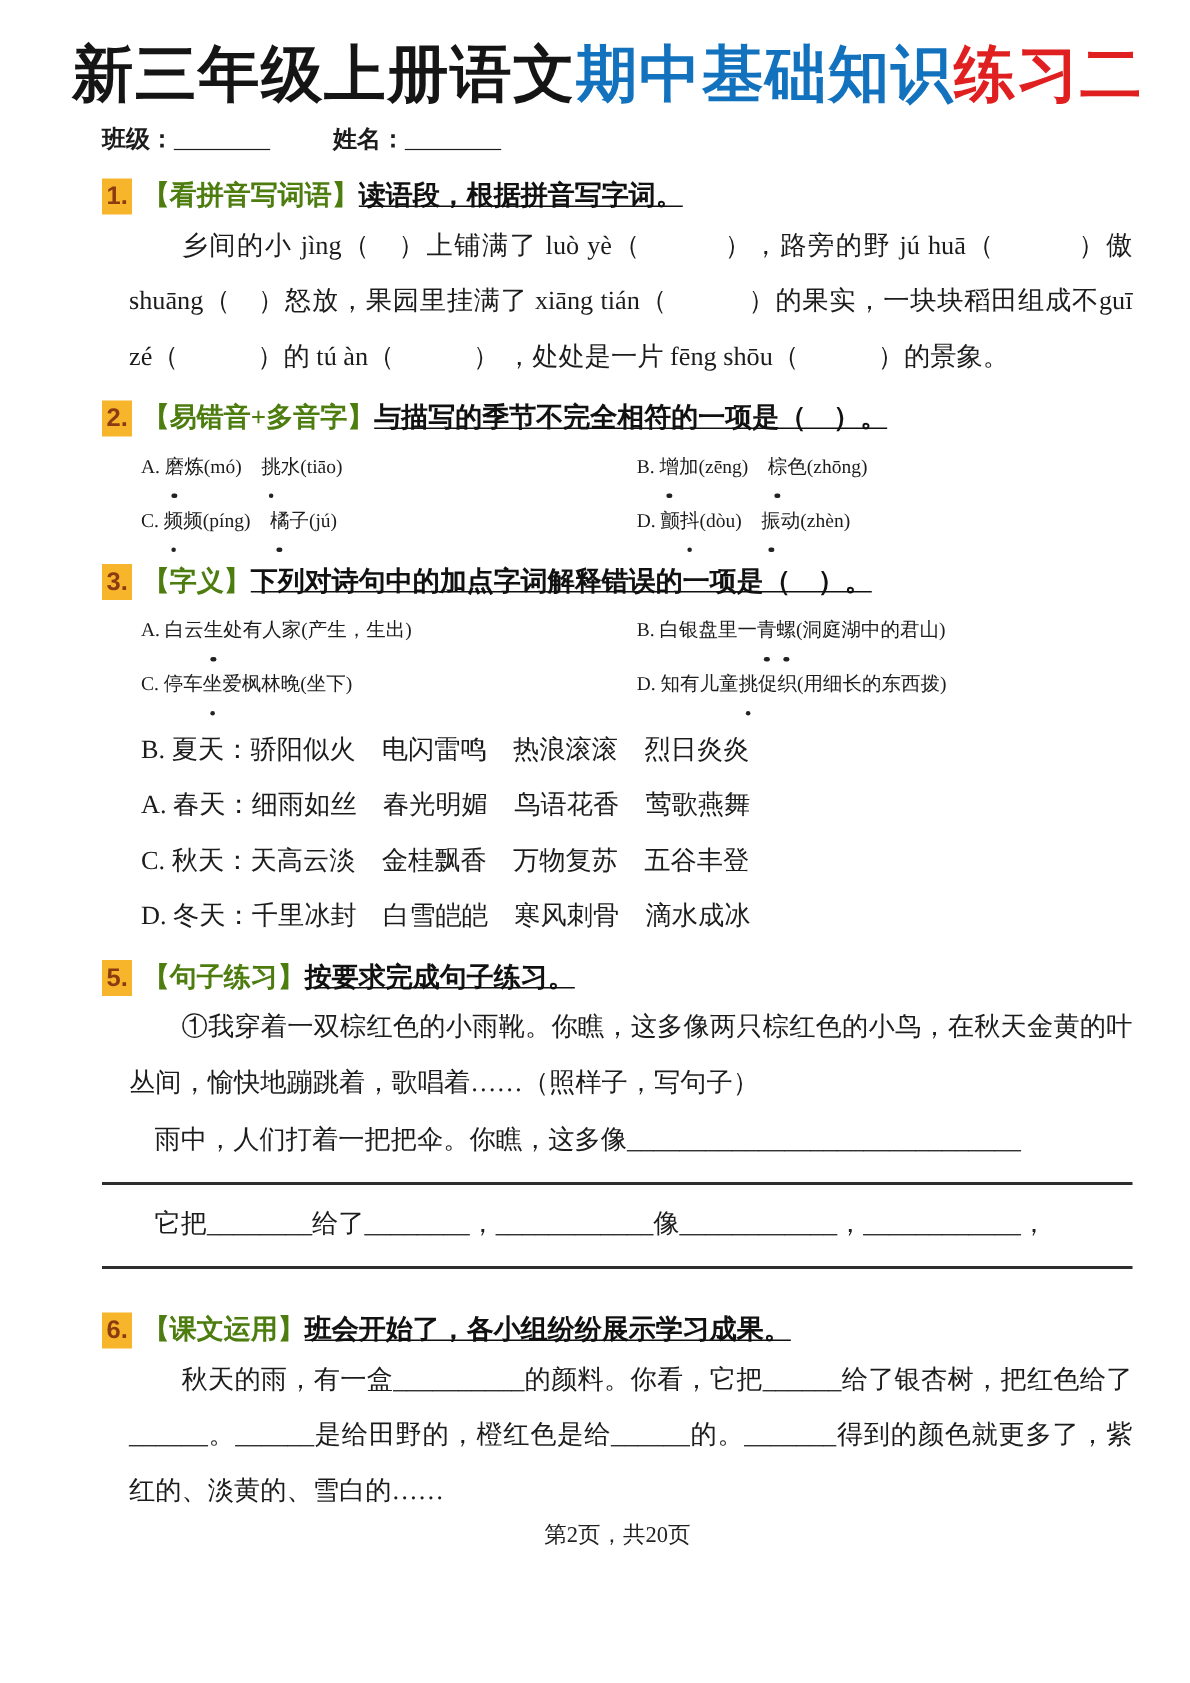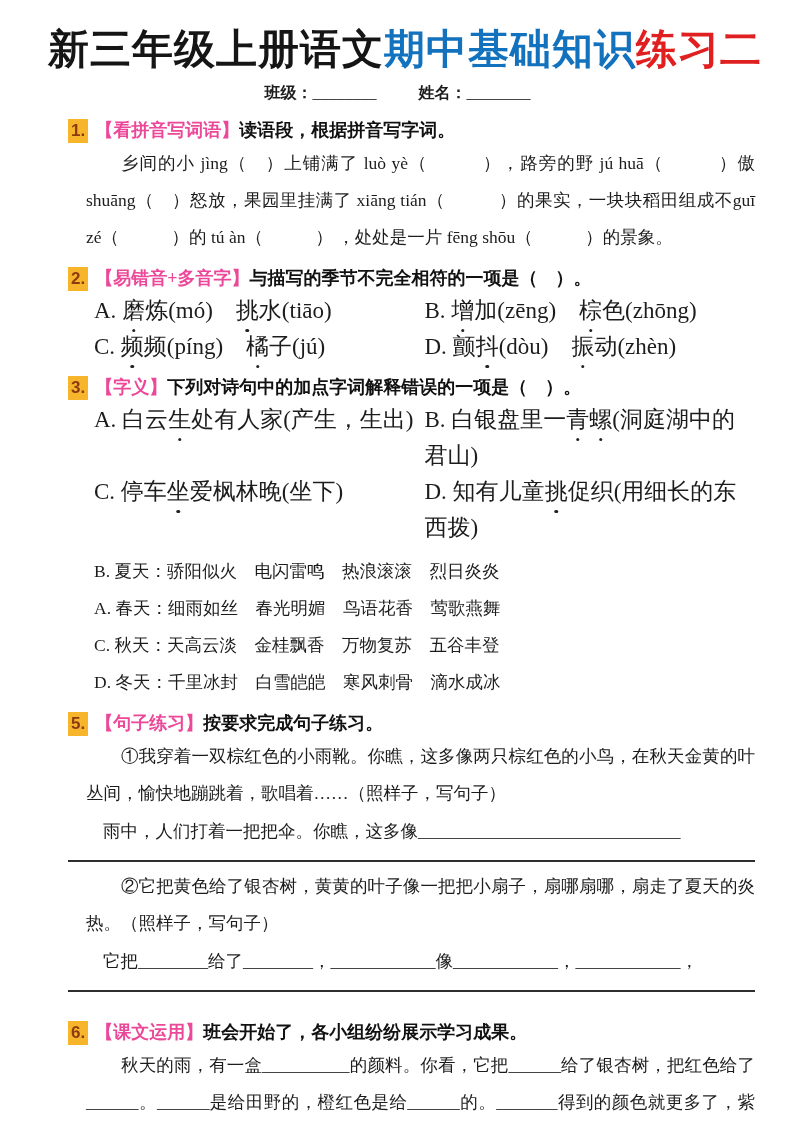--- a/index.html
+++ b/index.html
@@ -12,39 +12,39 @@
   }
   .page { box-sizing:border-box; width:793px; height:1122px; padding:26px 38px 0 68px; display:flex; flex-direction:column; }
 
   
   .title { text-align:center; font-family:"Liberation Sans", sans-serif; font-weight:bold; font-size:41px; letter-spacing:1px; line-height:1.15; white-space:nowrap; margin-left:-20px; }
   .title .t-black { color:#151515; }
   .title .t-blue  { color:#1272BE; }
   .title .t-red   { color:#E02020; }
 
   
-  .meta { text-align:center; font-size:16px; font-weight:bold; margin:10px 28px 4px 0; }
+  .meta { text-align:left; font-size:16px; font-weight:bold; margin:10px 28px 4px 0; }
   .meta .blank { font-weight:normal; letter-spacing:0; }
   .meta .gap { display:inline-block; width:42px; }
 
   
   .section { margin-top:7px; }
   .sec-head { font-size:18px; line-height:30px; }
   .sec-num {
     display:inline-block; background:#F7B52C; color:#8a3c10;
     font-family:"Liberation Sans", sans-serif; font-weight:bold;
     padding:0 3px; margin-right:7px; font-size:17px; line-height:24px;
   }
-  .sec-tag { color:#ec4899; font-weight:bold; }
-  .sec-instr { color:#111; font-weight:bold; }
+  .sec-tag { color:#4d7c0f; font-weight:bold; }
+  .sec-instr { color:#111; font-weight:bold;text-decoration:underline; }
 
   .body-text { font-size:17.5px; line-height:37px; text-align:justify; }
   .indent { text-indent:2em;margin-left:18px; }
 
-  .opt-grid { display:grid; grid-template-columns:50% 50%; padding-left:26px; font-size:23px; line-height:36px; }
+  .opt-grid { display:grid; grid-template-columns:50% 50%; padding-left:26px; font-size:13px; line-height:36px; }
   .opt-list { padding-left:26px; font-size:17.5px; line-height:37px; }
 
   
   .em-dot { position:relative; display:inline-block; }
   .em-dot::after {
     content:""; position:absolute; left:50%; bottom:-3px;
     width:3.5px; height:3.5px; background:#222; border-radius:50%;
     transform:translateX(-50%);
   }
 
@@ -108,21 +108,20 @@
     </div>
   </div>
 
   <div class="section">
     <div class="sec-head">
       <span class="sec-num">5.</span><span class="sec-tag">【句子练习】</span><span class="sec-instr">按要求完成句子练习。</span>
     </div>
     <div class="body-text indent">①我穿着一双棕红色的小雨靴。你瞧，这多像两只棕红色的小鸟，在秋天金黄的叶丛间，愉快地蹦跳着，歌唱着……（照样子，写句子）</div>
     <div class="answer-line">雨中，人们打着一把把伞。你瞧，这多像______________________________</div>
     <hr class="divider">
-    <div class="body-text indent">②它把黄色给了银杏树，黄黄的叶子像一把把小扇子，扇哪扇哪，扇走了夏天的炎热。（照样子，写句子）</div>
     <div class="answer-line">它把________给了________，____________像____________，____________，</div>
     <hr class="divider gap-after">
   </div>
 
   <div class="section">
     <div class="sec-head">
       <span class="sec-num">6.</span><span class="sec-tag">【课文运用】</span><span class="sec-instr">班会开始了，各小组纷纷展示学习成果。</span>
     </div>
     <div class="body-text indent">秋天的雨，有一盒__________的颜料。你看，它把______给了银杏树，把红色给了______。______是给田野的，橙红色是给______的。_______得到的颜色就更多了，紫红的、淡黄的、雪白的……</div>
   </div>

